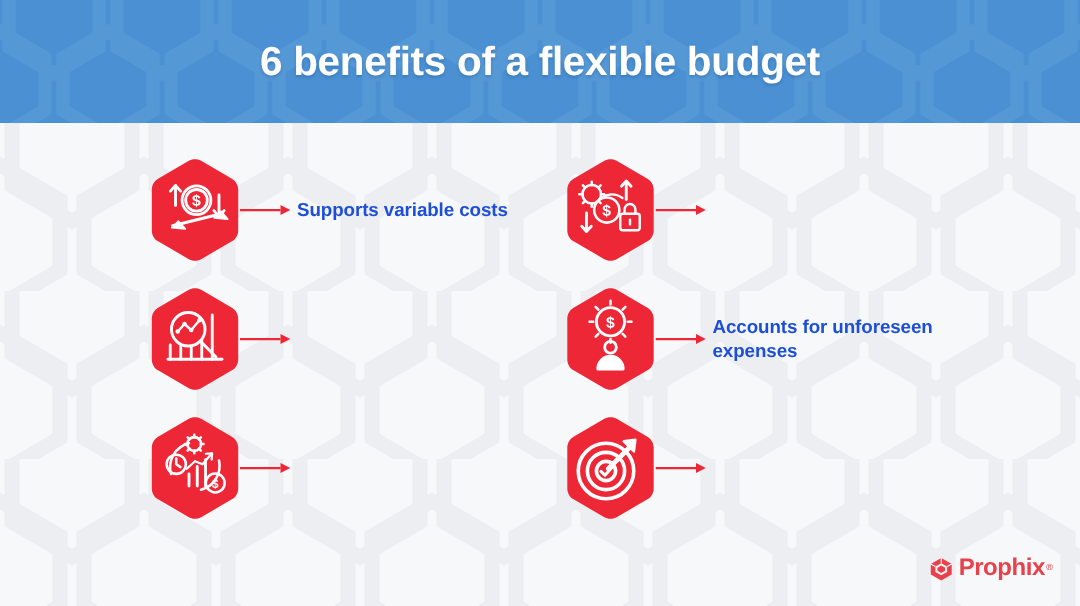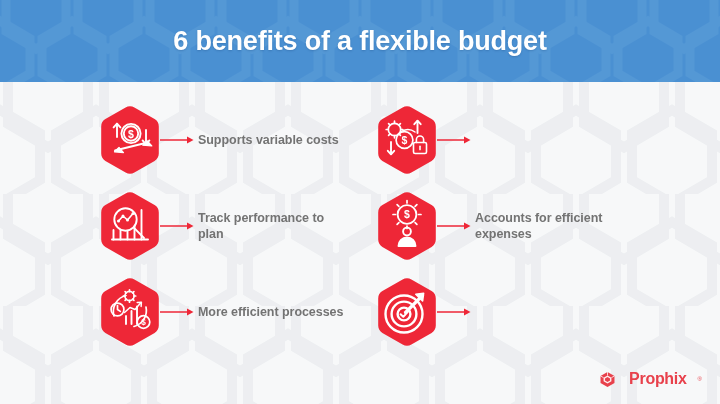--- a/index.html
+++ b/index.html
@@ -90,33 +90,33 @@
     height: 10px;
     position: relative;
     margin-left: -2px;
   }
   .connector svg { display: block; }
 
   .benefit-label {
     font-size: 12.5px;
     font-weight: bold;
     line-height: 1.32;
-    color: #737373;
+    color: #1d4ed8;
     letter-spacing: -0.05px;
     margin-left: 2px;
   }
 
   
   .logo {
     position: absolute;
     right: 18px;
     bottom: 16px;
     display: flex;
     align-items: center;
-    gap: 13px;
+    gap: 3px;
   }
   .logo-mark { width: 17px; height: 17px; display: block; }
   .logo-text {
     font-size: 16px;
     font-weight: bold;
     color: #e8414c;
     letter-spacing: -0.3px;
   }
   .logo-tm {
     font-size: 6px;
@@ -212,21 +212,20 @@
             <circle cx="35" cy="23.5" r="1.5" fill="#ffffff" stroke="none"></circle>
           </g>
         </svg>
       </div>
       <div class="connector">
         <svg width="36" height="10" viewBox="0 0 36 10">
           <line x1="0" y1="5" x2="27" y2="5" stroke="#ee2737" stroke-width="1.5"></line>
           <path d="M27 1.6 L33.5 5 L27 8.4 Z" fill="#ee2737"></path>
         </svg>
       </div>
-      <div class="benefit-label">Track performance to plan</div>
     </div>
 
     <div class="benefit col-left row-3">
       <div class="hex-wrap">
         <svg width="64" height="72" viewBox="0 0 64 72">
           <path d="M32 2.2 C33.6 2.2 35.1 2.6 36.4 3.4 L56.6 15.1 C59.2 16.6 60.8 19.4 60.8 22.4
                    L60.8 49.6 C60.8 52.6 59.2 55.4 56.6 56.9 L36.4 68.6 C33.7 70.2 30.3 70.2 27.6 68.6
                    L7.4 56.9 C4.8 55.4 3.2 52.6 3.2 49.6 L3.2 22.4 C3.2 19.4 4.8 16.6 7.4 15.1
                    L27.6 3.4 C28.9 2.6 30.4 2.2 32 2.2 Z" fill="#ee2737"></path>
           <g stroke="#ffffff" fill="none" stroke-linecap="round" stroke-linejoin="round">
@@ -255,21 +254,20 @@
           </g>
           <text x="45.5" y="49.4" font-family="'Liberation Sans', sans-serif" font-size="8.2" font-weight="bold" fill="#ffffff" text-anchor="middle">$</text>
         </svg>
       </div>
       <div class="connector">
         <svg width="36" height="10" viewBox="0 0 36 10">
           <line x1="0" y1="5" x2="27" y2="5" stroke="#ee2737" stroke-width="1.5"></line>
           <path d="M27 1.6 L33.5 5 L27 8.4 Z" fill="#ee2737"></path>
         </svg>
       </div>
-      <div class="benefit-label">More efficient processes</div>
     </div>
 
     <div class="benefit col-right row-1">
       <div class="hex-wrap">
         <svg width="64" height="72" viewBox="0 0 64 72">
           <path d="M32 2.2 C33.6 2.2 35.1 2.6 36.4 3.4 L56.6 15.1 C59.2 16.6 60.8 19.4 60.8 22.4
                    L60.8 49.6 C60.8 52.6 59.2 55.4 56.6 56.9 L36.4 68.6 C33.7 70.2 30.3 70.2 27.6 68.6
                    L7.4 56.9 C4.8 55.4 3.2 52.6 3.2 49.6 L3.2 22.4 C3.2 19.4 4.8 16.6 7.4 15.1
                    L27.6 3.4 C28.9 2.6 30.4 2.2 32 2.2 Z" fill="#ee2737"></path>
           <g stroke="#ffffff" fill="none" stroke-linecap="round" stroke-linejoin="round">
@@ -325,21 +323,21 @@
           </g>
           <text x="32" y="28.4" font-family="'Liberation Sans', sans-serif" font-size="10.5" font-weight="bold" fill="#ffffff" text-anchor="middle">$</text>
         </svg>
       </div>
       <div class="connector">
         <svg width="36" height="10" viewBox="0 0 36 10">
           <line x1="0" y1="5" x2="27" y2="5" stroke="#ee2737" stroke-width="1.5"></line>
           <path d="M27 1.6 L33.5 5 L27 8.4 Z" fill="#ee2737"></path>
         </svg>
       </div>
-      <div class="benefit-label">Accounts for efficient expenses</div>
+      <div class="benefit-label">Accounts for unforeseen expenses</div>
     </div>
 
     <div class="benefit col-right row-3">
       <div class="hex-wrap">
         <svg width="64" height="72" viewBox="0 0 64 72">
           <path d="M32 2.2 C33.6 2.2 35.1 2.6 36.4 3.4 L56.6 15.1 C59.2 16.6 60.8 19.4 60.8 22.4
                    L60.8 49.6 C60.8 52.6 59.2 55.4 56.6 56.9 L36.4 68.6 C33.7 70.2 30.3 70.2 27.6 68.6
                    L7.4 56.9 C4.8 55.4 3.2 52.6 3.2 49.6 L3.2 22.4 C3.2 19.4 4.8 16.6 7.4 15.1
                    L27.6 3.4 C28.9 2.6 30.4 2.2 32 2.2 Z" fill="#ee2737"></path>
           <g stroke="#ffffff" fill="none" stroke-linecap="round" stroke-linejoin="round">

